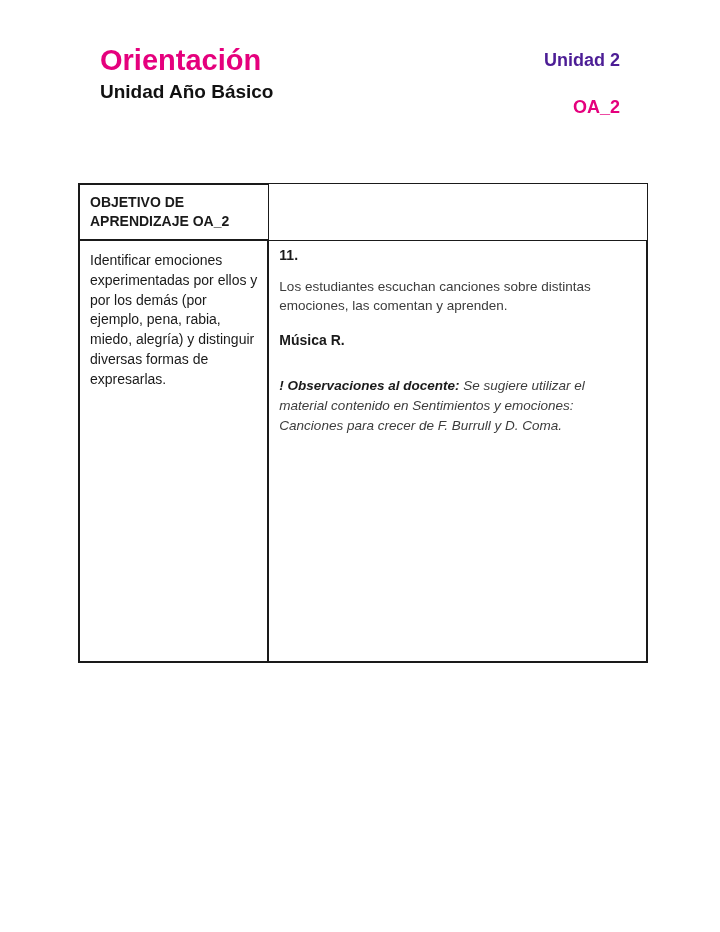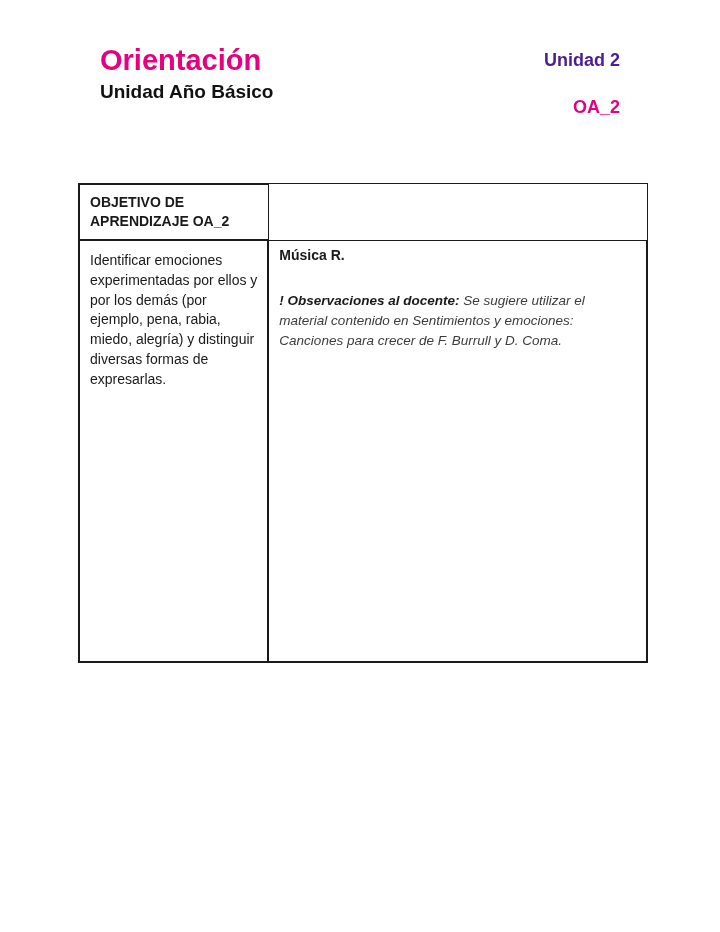--- a/index.html
+++ b/index.html
@@ -149,19 +149,21 @@
 
   <div class="activity-table">
     <div class="t-row t-header">
       <div class="t-cell col-objective">OBJETIVO DE APRENDIZAJE OA_2</div>
     </div>
     <div class="t-row t-body">
       <div class="t-cell col-objective">
         <div class="objective-text">Identificar emociones experimentadas por ellos y por los demás (por ejemplo, pena, rabia, miedo, alegría) y distinguir diversas formas de expresarlas.</div>
       </div>
       <div class="t-cell col-description desc-cell">
+        <div class="activity-number">11.</div>
+        <div class="activity-text">Los estudiantes escuchan canciones sobre distintas emociones, las comentan y aprenden.</div>
         <div class="music-label">Música R.</div>
         <div class="observation"><span class="obs-label">! Observaciones al docente:</span><span> Se sugiere utilizar el material contenido en Sentimientos y emociones: Canciones para crecer de F. Burrull y D. Coma.</span></div>
       </div>
     </div>
   </div>
 
 </div>
 
 </body></html>

